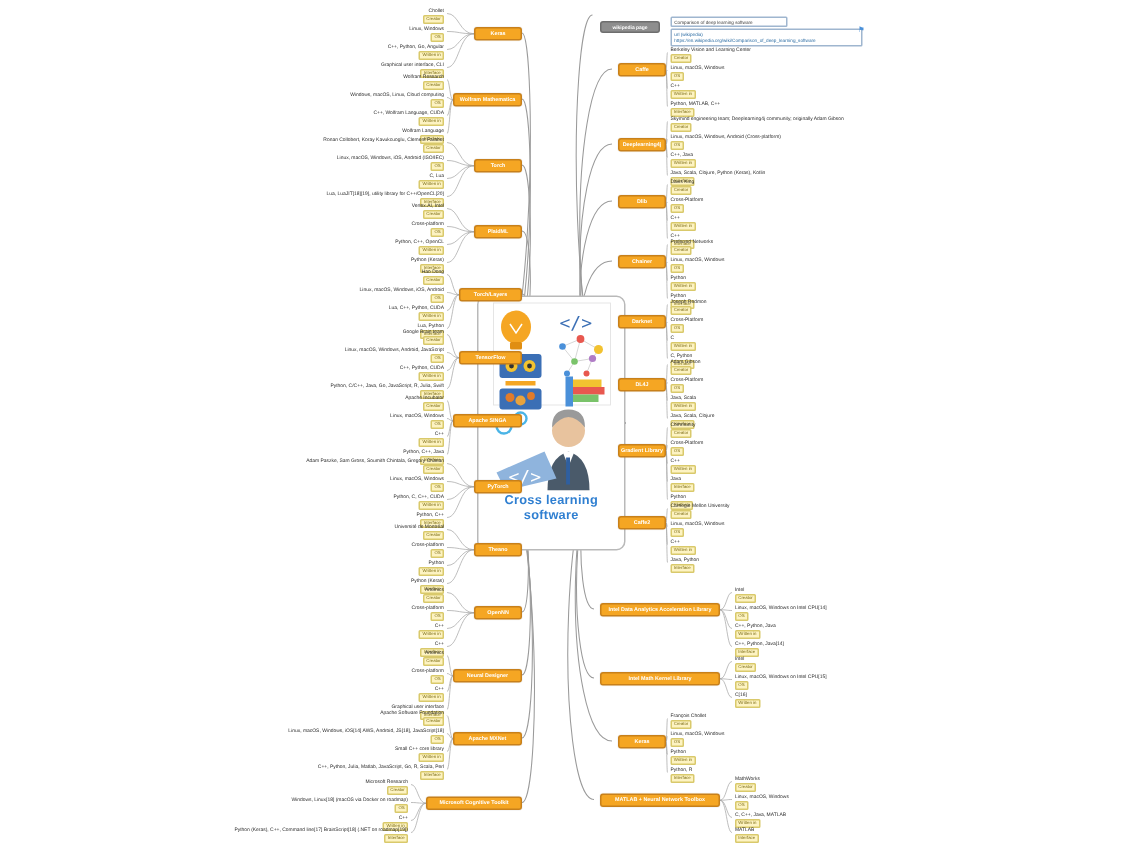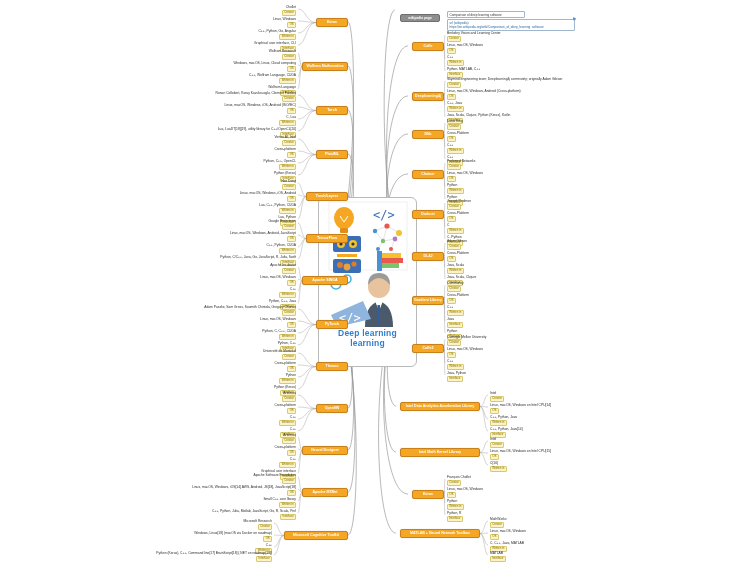--- a/index.html
+++ b/index.html
@@ -299,22 +299,22 @@
         <path d="M45 84 q11 -14 22 0 q0 -12 -11 -12 q-11 0 -11 12z" fill="#9a9a9a"></path>
         <path d="M42 126 q0 -22 14 -26 q14 4 14 26z" fill="#4a5a6a"></path>
         <path d="M52 100 l4 10 l4 -10 z" fill="#ffffff"></path>
         <rect x="54.4" y="104" width="2.6" height="18" fill="#2f5fa0"></rect>
 
         <path d="M8 114 L40 100 L48 118 L14 126 Z" fill="#8fb4dd"></path>
         <text x="16" y="121" font-size="12" fill="#ffffff" font-family="DejaVu Sans Mono, monospace">&lt;/&gt;</text>
       </svg>
     </div>
     <div class="central-title">
-      <span>Deep learning</span><br>
-      <span>learning</span>
+      <span>Cross learning</span><br>
+      <span>software</span>
     </div>
   </div>
 
   <div id="nodes">
       <div class="branch" style="left: 412px; top: 42px; width: 32px; height: 9px;">Caffe</div>
       <div class="leaf r" style="left: 447px; top: 32px;"><span class="lbl">Berkeley Vision and Learning Center</span><span class="chip">Creator</span></div>
       <div class="leaf r" style="left: 447px; top: 44px;"><span class="lbl">Linux, macOS, Windows</span><span class="chip">OS</span></div>
       <div class="leaf r" style="left: 447px; top: 56px;"><span class="lbl">C++</span><span class="chip">Written in</span></div>
       <div class="leaf r" style="left: 447px; top: 68px;"><span class="lbl">Python, MATLAB, C++</span><span class="chip">Interface</span></div>
       <div class="branch" style="left: 412px; top: 92px; width: 32px; height: 9px;">Deeplearning4j</div>

